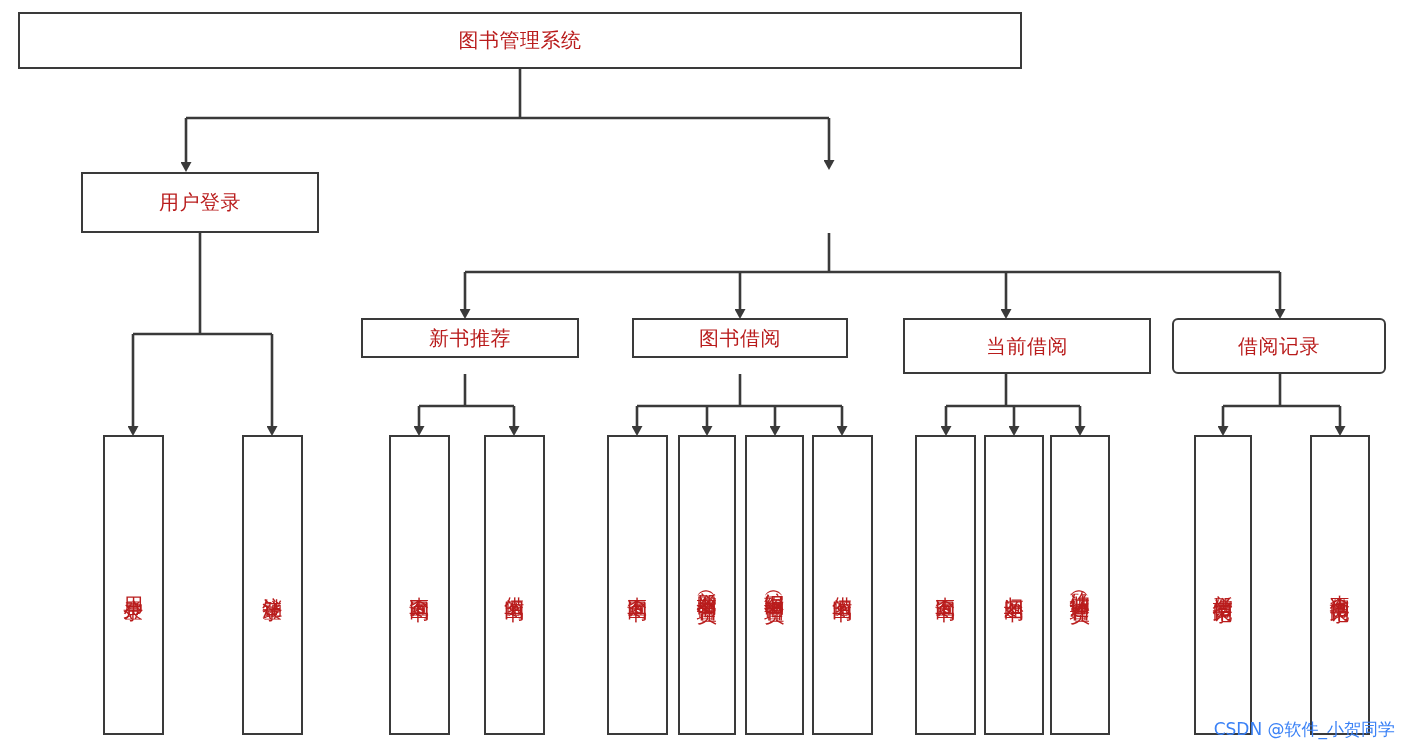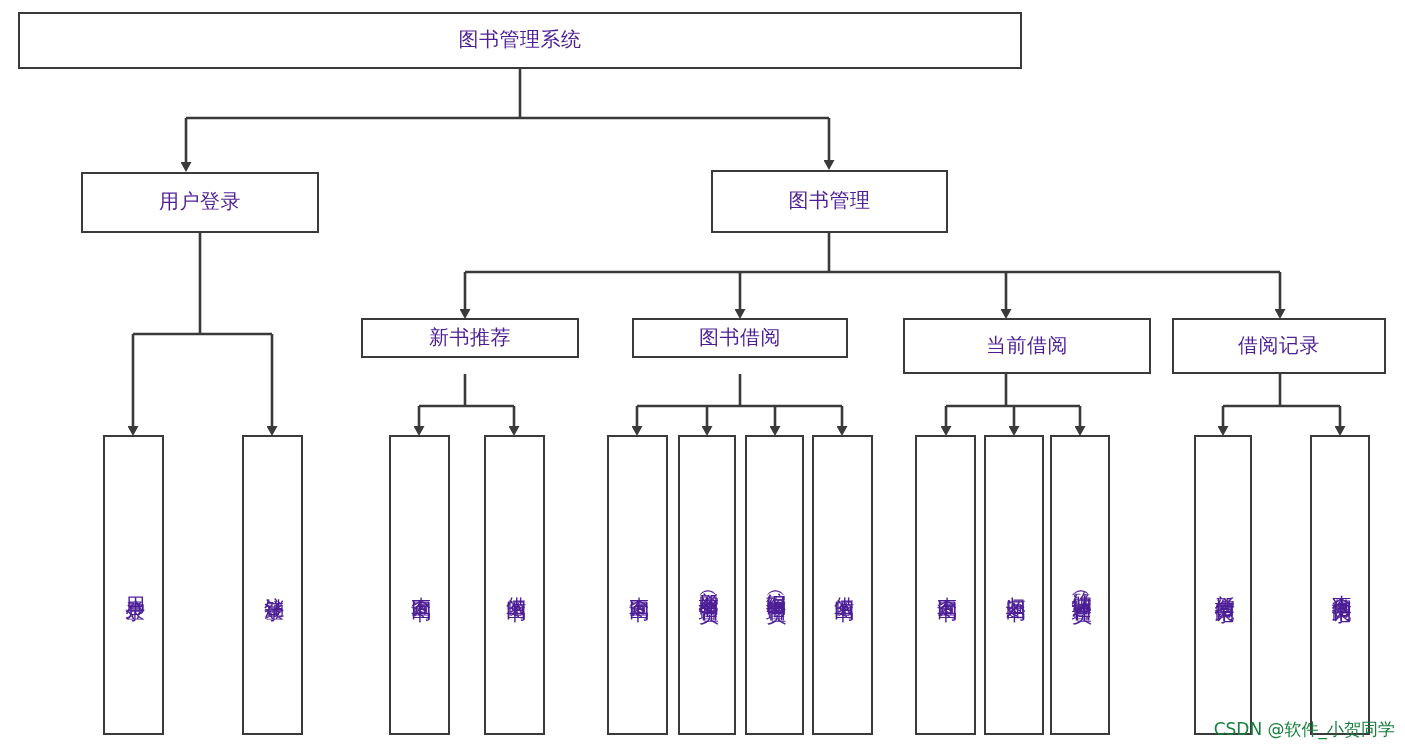--- a/index.html
+++ b/index.html
@@ -24,22 +24,21 @@
     pointer-events: none;
   }
   .node {
     position: absolute;
     box-sizing: border-box;
     border: 2.5px solid #3a3a3a;
     background: #ffffff;
     display: flex;
     align-items: center;
     justify-content: center;
-    color: #4c1d95;
-    font-family: Liberation Mono, monospace;
+    color: #b91c1c;
   }
   .node .lbl {
     font-size: 20px;
     line-height: 1.15;
     letter-spacing: 0.5px;
     white-space: nowrap;
   }
   .node.vert {
     align-items: center;
     justify-content: center;
@@ -51,21 +50,21 @@
     line-height: 1.42;
     letter-spacing: 2px;
     white-space: nowrap;
     text-align: center;
   }
   .watermark {
     position: absolute;
     right: 10px;
     bottom: 6px;
     font-size: 17px;
-    color: #15803d;
+    color: #3b82f6;
     white-space: nowrap;
     font-family: "DejaVu Sans", "Liberation Sans", sans-serif;
   }
 </style>
 </head>
 <body>
 
 <div id="canvas">
 
   <svg class="edges" viewBox="0 0 1405 747" xmlns="http://www.w3.org/2000/svg">
@@ -119,34 +118,31 @@
     </g>
   </svg>
 
   <div class="node" style="left:18px; top:12px; width:1004px; height:57px;">
     <span class="lbl">图书管理系统</span>
   </div>
 
   <div class="node" style="left:81px; top:172px; width:238px; height:61px;">
     <span class="lbl">用户登录</span>
   </div>
-  <div class="node" style="left:711px; top:170px; width:237px; height:63px;">
-    <span class="lbl">图书管理</span>
-  </div>
 
   <div class="node" style="left:361px; top:318px; width:218px; height:40px;">
     <span class="lbl">新书推荐</span>
   </div>
   <div class="node" style="left:632px; top:318px; width:216px; height:40px;">
     <span class="lbl">图书借阅</span>
   </div>
   <div class="node" style="left:903px; top:318px; width:248px; height:56px;">
     <span class="lbl">当前借阅</span>
   </div>
-  <div class="node" style="left:1172px; top:318px; width:214px; height:56px;">
+  <div class="node" style="left:1172px; top:318px; width:214px; height:56px;border-radius:6px;">
     <span class="lbl">借阅记录</span>
   </div>
 
   <div class="node vert" style="left:103px; top:435px; width:61px; height:300px;">
     <span class="lbl">用户登录</span>
   </div>
   <div class="node vert" style="left:242px; top:435px; width:61px; height:300px;">
     <span class="lbl">注销登录</span>
   </div>
 

